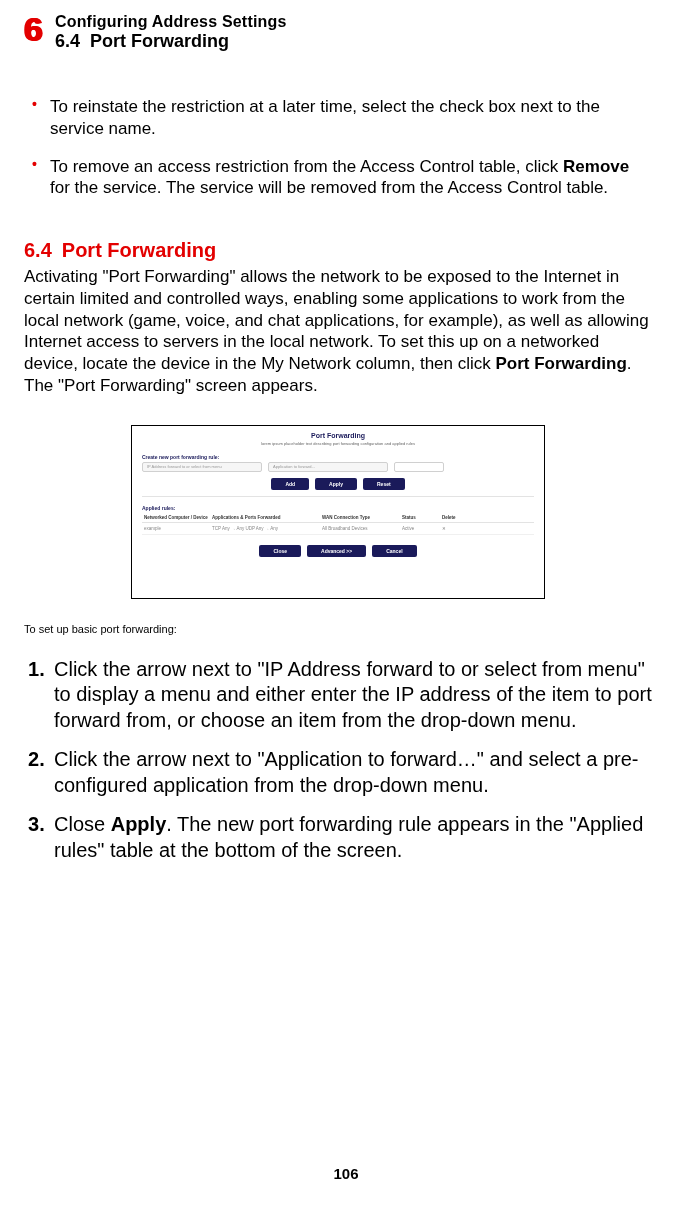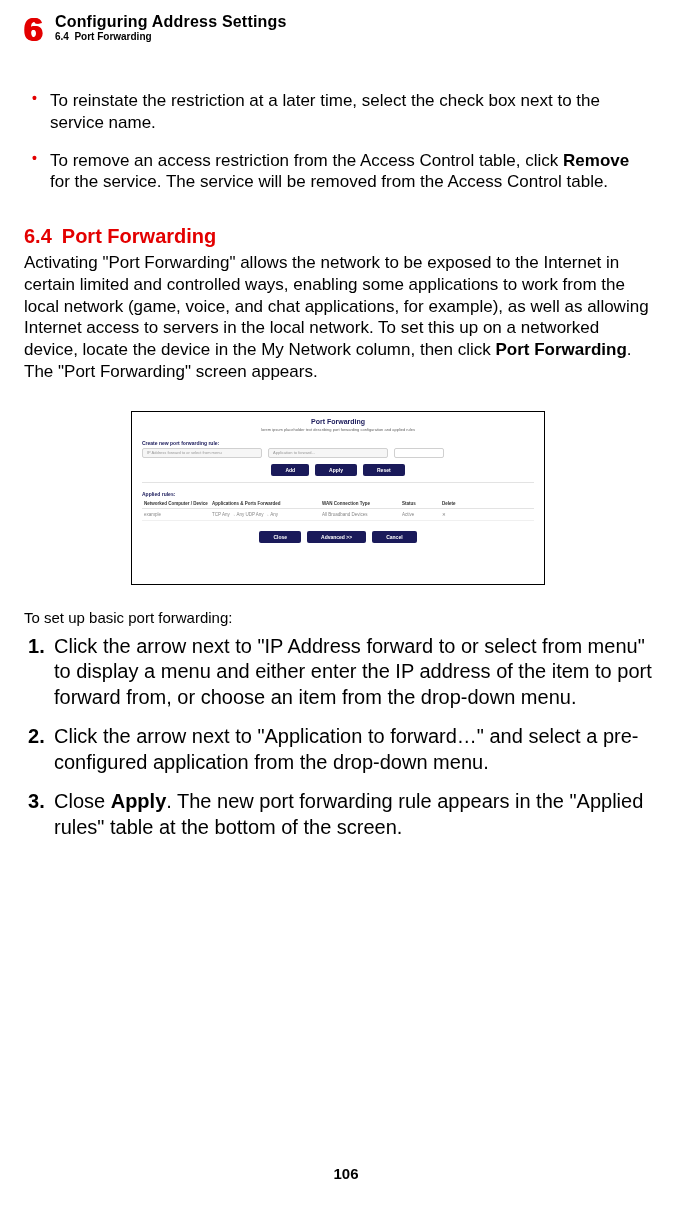--- a/index.html
+++ b/index.html
@@ -33,29 +33,29 @@
     }
     .header-titles {
       padding-top: 3px;
     }
     .chapter-title {
       font-size: 16px;
       font-weight: 700;
       letter-spacing: 0.2px;
     }
     .section-subtitle {
-      font-size: 10px;
+      font-size: 18px;
       font-weight: 700;
     }
     .content {
       padding: 0 0 0 0;
     }
     .bullet-list {
       list-style: none;
-      margin: 0 0 32px 4px;
+      margin: 0 0 40px 4px;
     }
     .bullet-list li {
       position: relative;
       padding-left: 22px;
       margin-bottom: 16px;
       font-size: 17px;
       line-height: 1.28;
     }
     .bullet-list li::before {
       content: "•";
@@ -181,22 +181,22 @@
       padding: 3px 0;
       color: #888;
       filter: blur(0.3px);
     }
     .fc1 { width: 70px; padding-left: 2px; }
     .fc3 { width: 110px; }
     .fc4 { width: 80px; }
     .fc5 { width: 40px; }
     .fc6 { width: 40px; }
     .setup-line {
-      font-size: 15px;
-      margin-bottom: 8px;
+      font-size: 11px;
+      margin-bottom: 22px;
     }
     .ol {
       list-style: none;
       counter-reset: item;
       padding-left: 4px;
     }
     .ol li {
       position: relative;
       counter-increment: item;
       padding-left: 26px;

